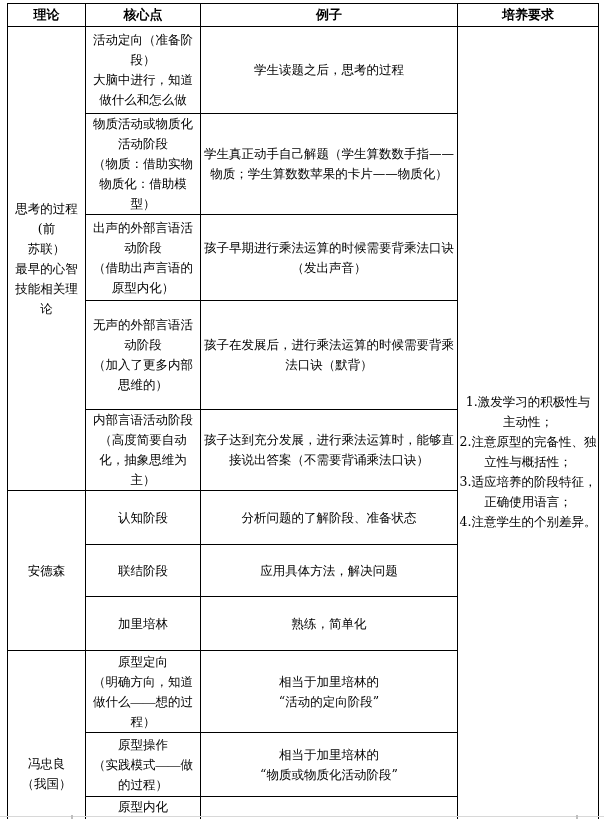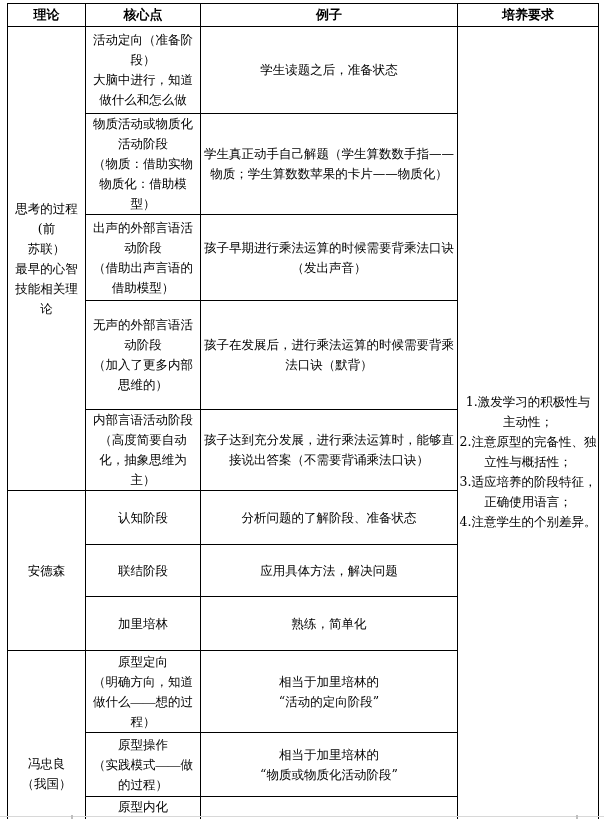--- a/index.html
+++ b/index.html
@@ -101,42 +101,42 @@
       <tr style="height:87px">
         <td class="c-theory" rowspan="5">思考的过程(前
 苏联）
 最早的心智
 技能相关理
 论</td>
         <td class="c-core">活动定向（准备阶
 段）
 大脑中进行，知道
 做什么和怎么做</td>
-        <td class="c-example">学生读题之后，准备状态</td>
+        <td class="c-example">学生读题之后，思考的过程</td>
         <td class="c-req" rowspan="11">1.激发学习的积极性与
 主动性；
 2.注意原型的完备性、独
 立性与概括性；
 3.适应培养的阶段特征，
 正确使用语言；
 4.注意学生的个别差异。</td>
       </tr>
       <tr style="height:80px">
         <td class="c-core">物质活动或物质化
 活动阶段
 （物质：借助实物
 物质化：借助模型）</td>
         <td class="c-example">学生真正动手自己解题（学生算数数手指——
 物质；学生算数数苹果的卡片——物质化）</td>
       </tr>
       <tr style="height:86px">
         <td class="c-core">出声的外部言语活
 动阶段
 （借助出声言语的
-借助模型）</td>
+原型内化）</td>
         <td class="c-example">孩子早期进行乘法运算的时候需要背乘法口诀
 （发出声音）</td>
       </tr>
       <tr style="height:109px">
         <td class="c-core">无声的外部言语活
 动阶段
 （加入了更多内部
 思维的）</td>
         <td class="c-example">孩子在发展后，进行乘法运算的时候需要背乘
 法口诀（默背）</td>

